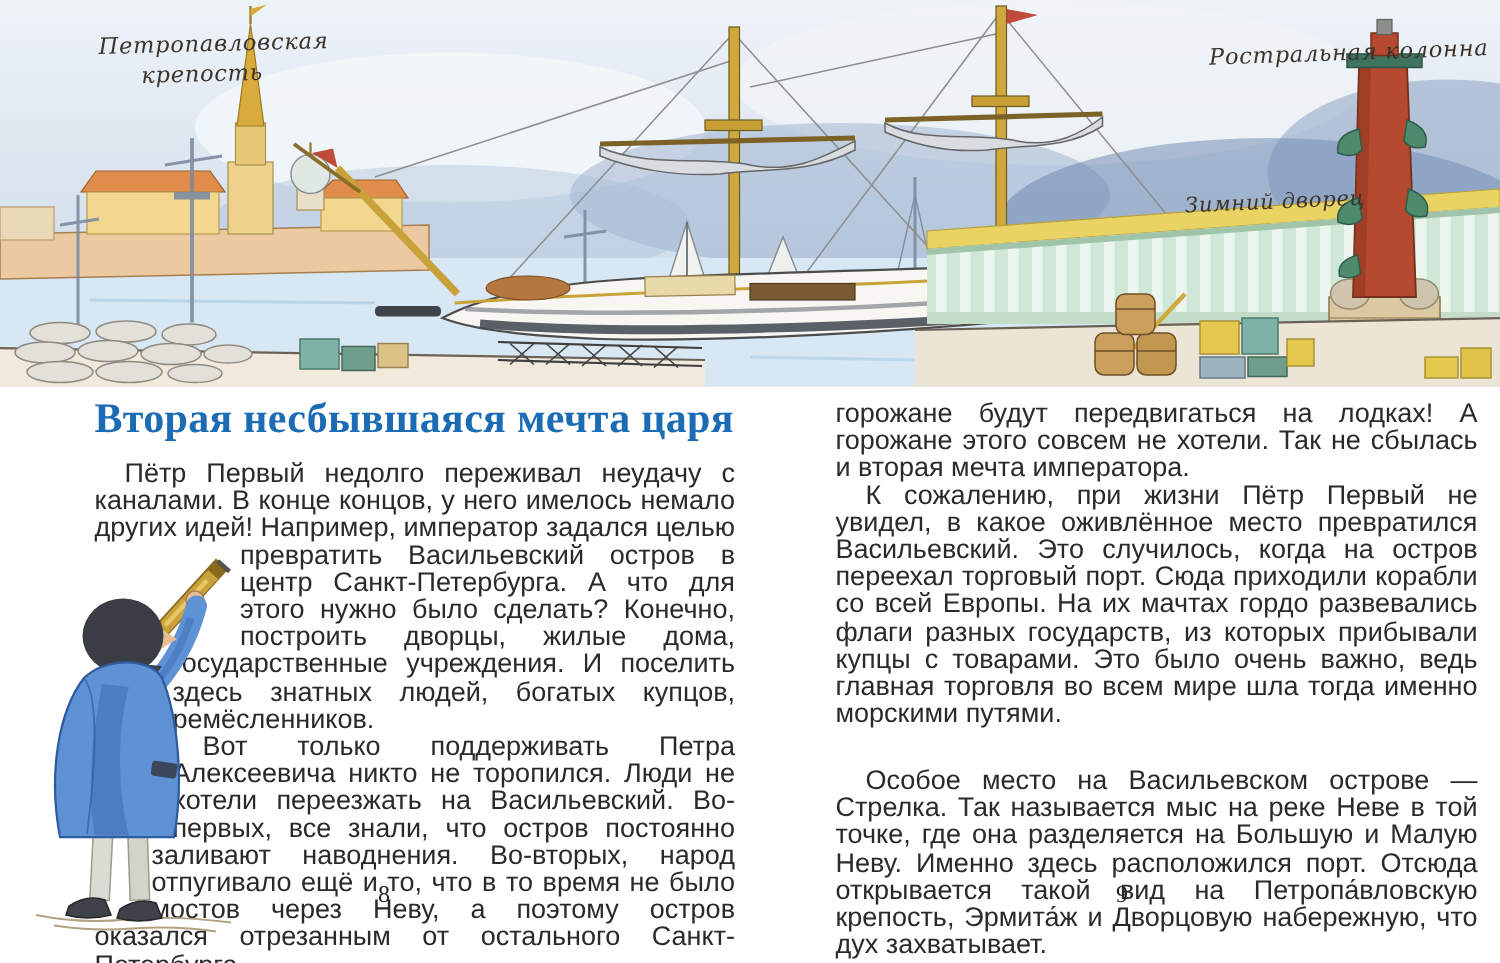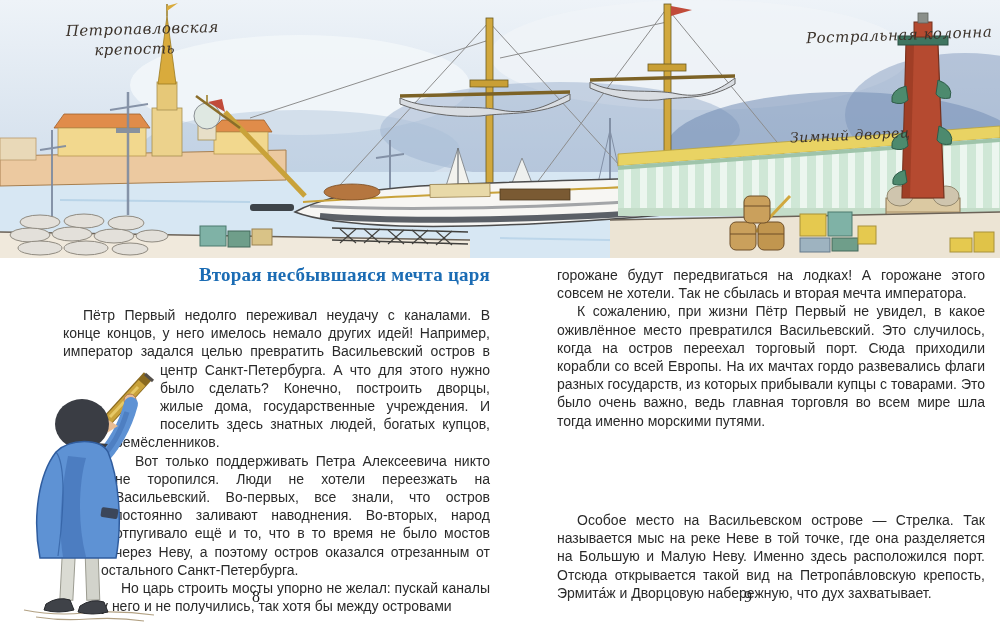--- a/index.html
+++ b/index.html
@@ -8,24 +8,24 @@
   .banner{position:absolute;left:0;top:0;width:1000px;height:258px;}
   .banner svg{display:block;}
   .hand-label{position:absolute;font-family:"DejaVu Serif","Liberation Serif",serif;
               font-style:italic;color:#3b322a;line-height:1.3;letter-spacing:.5px;}
   .hand-label span{display:block;}
   .lbl-fortress{left:66px;top:20px;font-size:15px;transform:rotate(-1.5deg);}
   .lbl-fortress span + span{margin-left:28px;}
   .lbl-rostral{left:806px;top:26px;font-size:15px;transform:rotate(-2deg);}
   .lbl-palace{left:790px;top:126px;font-size:14px;transform:rotate(-2.5deg);}
   .heading{position:absolute;margin:0;font-family:"Liberation Serif","DejaVu Serif",serif;
-           font-weight:600;color:#1b6cb4;font-size:19px;letter-spacing:.2px;text-align:right;}
+           font-weight:600;color:#1b6cb4;font-size:28px;letter-spacing:.2px;}
   .h-left{left:63px;top:264px;width:427px;}
   .h-right{left:557px;top:446px;width:428px;}
-  .bodytext{position:absolute;font-size:14px;line-height:18.2px;text-align:justify;color:#2a2a2a;}
+  .bodytext{position:absolute;font-size:18px;line-height:18.2px;text-align:justify;color:#2a2a2a;}
   .bodytext p{margin:0;}
   .bodytext p.indent{text-indent:20px;}
   .left-text{left:63px;top:306px;width:427px;}
   .right-top{left:557px;top:266px;width:428px;}
   .right-bottom{left:557px;top:511px;width:428px;}
   .sp{float:left;}
   .sp-a{width:1px;margin-right:-1px;height:72px;}
   .sp-b{clear:left;width:97px;height:55px;}
   .sp-c{clear:left;width:52px;height:110px;}
   .sp-d{clear:left;width:38px;height:55px;}

